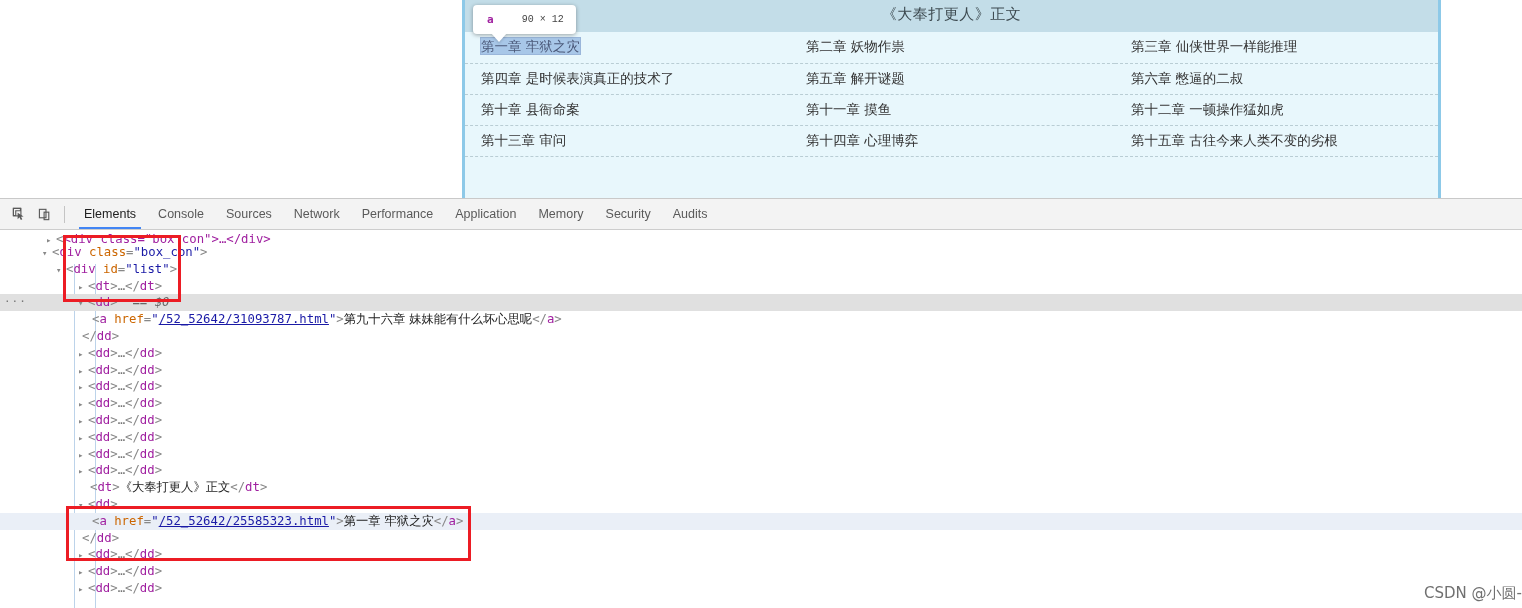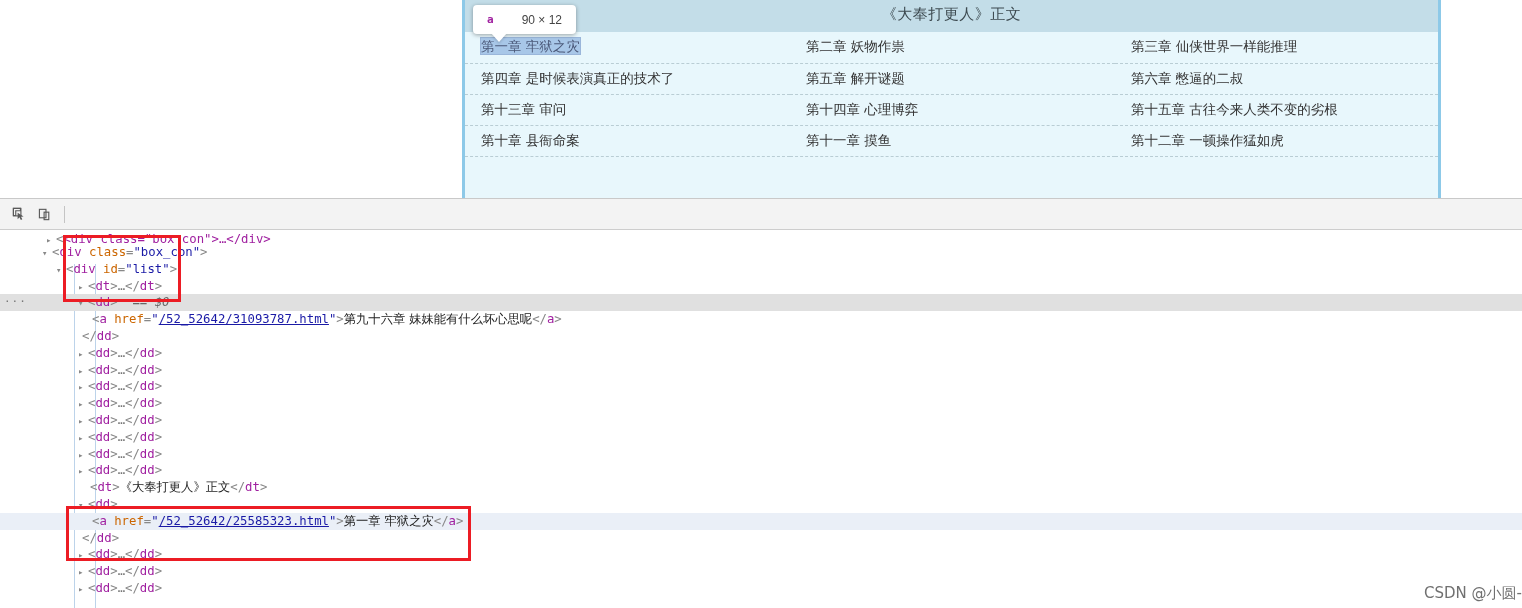--- a/index.html
+++ b/index.html
@@ -83,23 +83,23 @@
     font-family: "DejaVu Sans Mono", monospace;
   }
   #inspect-tooltip .tag {
     color: #a020a0;
     font-size: 11px;
     font-weight: bold;
     margin-left: 14px;
   }
   #inspect-tooltip .dims {
     color: #444444;
-    font-size: 12px;
+    font-size: 10px;
     margin-left: 28px;
-    font-family: Liberation Sans, sans-serif;
+    font-family: Liberation Mono, monospace;
   }
   #inspect-tooltip .arrow {
     position: absolute;
     left: 18px; bottom: -8px;
     width: 0; height: 0;
     border-left: 8px solid transparent;
     border-right: 8px solid transparent;
     border-top: 9px solid #ffffff;
     filter: drop-shadow(0 2px 1px rgba(0,0,0,0.12));
   }
@@ -237,28 +237,28 @@
           <td class="col0"><span class="lnk selected">第一章 牢狱之灾</span></td>
           <td class="col1"><span class="lnk">第二章 妖物作祟</span></td>
           <td class="col2"><span class="lnk">第三章 仙侠世界一样能推理</span></td>
         </tr>
         <tr>
           <td class="col0"><span class="lnk">第四章 是时候表演真正的技术了</span></td>
           <td class="col1"><span class="lnk">第五章 解开谜题</span></td>
           <td class="col2"><span class="lnk">第六章 憋逼的二叔</span></td>
         </tr>
         <tr>
+          <td class="col0"><span class="lnk">第十章 县衙命案</span></td>
+          <td class="col1"><span class="lnk">第十一章 摸鱼</span></td>
+          <td class="col2"><span class="lnk">第十二章 一顿操作猛如虎</span></td>
+        </tr>
+        <tr>
           <td class="col0"><span class="lnk">第十三章 审问</span></td>
           <td class="col1"><span class="lnk">第十四章 心理博弈</span></td>
           <td class="col2"><span class="lnk">第十五章 古往今来人类不变的劣根</span></td>
-        </tr>
-        <tr>
-          <td class="col0"><span class="lnk">第十章 县衙命案</span></td>
-          <td class="col1"><span class="lnk">第十一章 摸鱼</span></td>
-          <td class="col2"><span class="lnk">第十二章 一顿操作猛如虎</span></td>
         </tr>
       </tbody>
     </table>
   </div>
 
   <div id="inspect-tooltip">
     <span class="tag">a</span>
     <span class="dims">90 × 12</span>
     <span class="arrow"></span>
   </div>
@@ -275,20 +275,31 @@
         <path d="M6 6 L6 13 L8 11 L9.4 13.8 L11 13 L9.6 10.3 L12.4 10.2 Z" fill="#5a5a5a"></path>
       </svg>
     </div>
     <div class="dt-icon-btn">
       <svg width="15" height="15" viewBox="0 0 16 16">
         <rect x="1.5" y="2.5" width="7" height="9" fill="none" stroke="#5a5a5a" stroke-width="1.2"></rect>
         <rect x="6.5" y="5.5" width="5" height="8" fill="none" stroke="#5a5a5a" stroke-width="1.2"></rect>
       </svg>
     </div>
     <div class="dt-sep"></div>
+    <div id="dt-tabs">
+      <div class="dt-tab active">Elements</div>
+      <div class="dt-tab">Console</div>
+      <div class="dt-tab">Sources</div>
+      <div class="dt-tab">Network</div>
+      <div class="dt-tab">Performance</div>
+      <div class="dt-tab">Application</div>
+      <div class="dt-tab">Memory</div>
+      <div class="dt-tab">Security</div>
+      <div class="dt-tab">Audits</div>
+    </div>
   </div>
 
   <div id="dom-tree">
 
     <div class="indent-guide" style="left:74px; top:34px; height:505px;"></div>
     <div class="indent-guide" style="left:95px; top:34px; height:480px;"></div>
 
     <div class="code-line" style="height:13px; overflow:hidden;"><span style="display:inline-block;width:42px"></span><span class="tw">▸</span><span class="punc">&lt;</span><span class="tag">&lt;div class="box_con"&gt;…&lt;/div&gt;</span></div>
 
     <div class="code-line"><span style="display:inline-block;width:38px"></span><span class="tw">▾</span><span class="punc">&lt;</span><span class="tag">div</span> <span class="attr">class</span><span class="punc">=</span><span class="val">"box_con"</span><span class="punc">&gt;</span></div>

